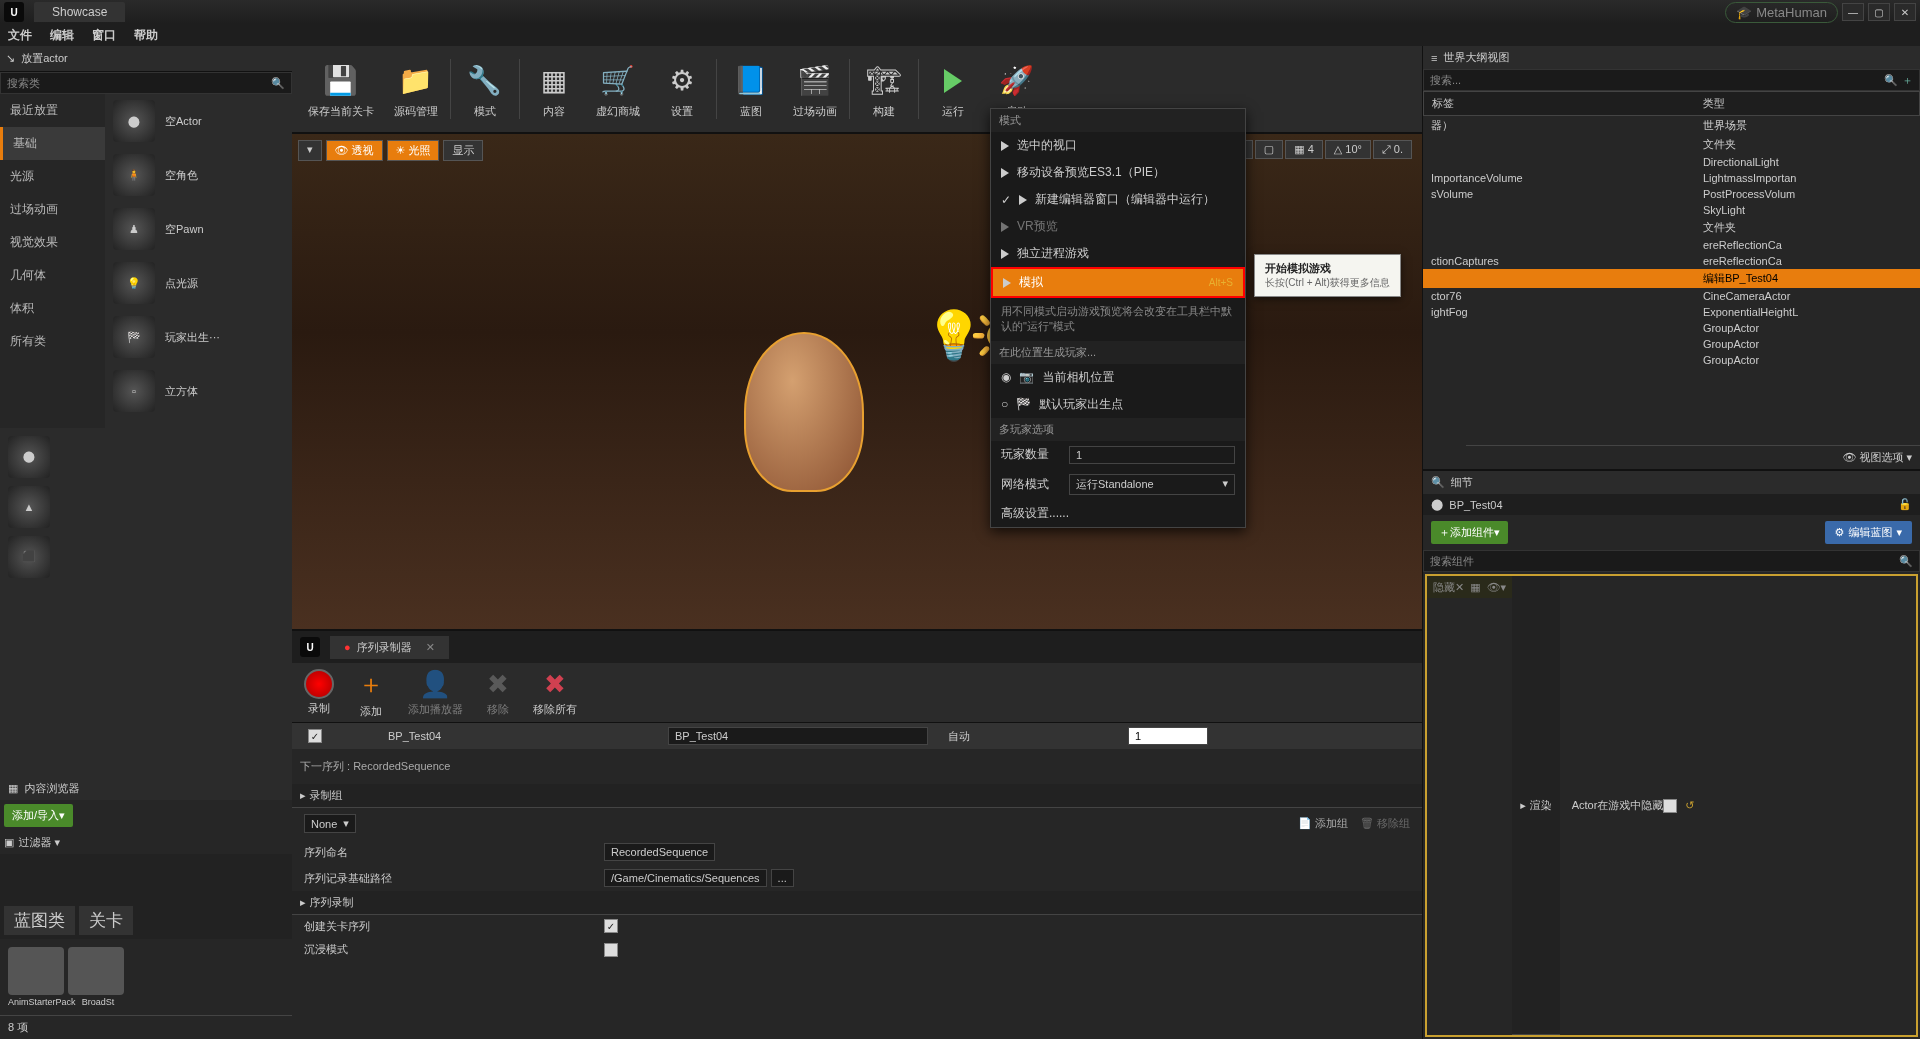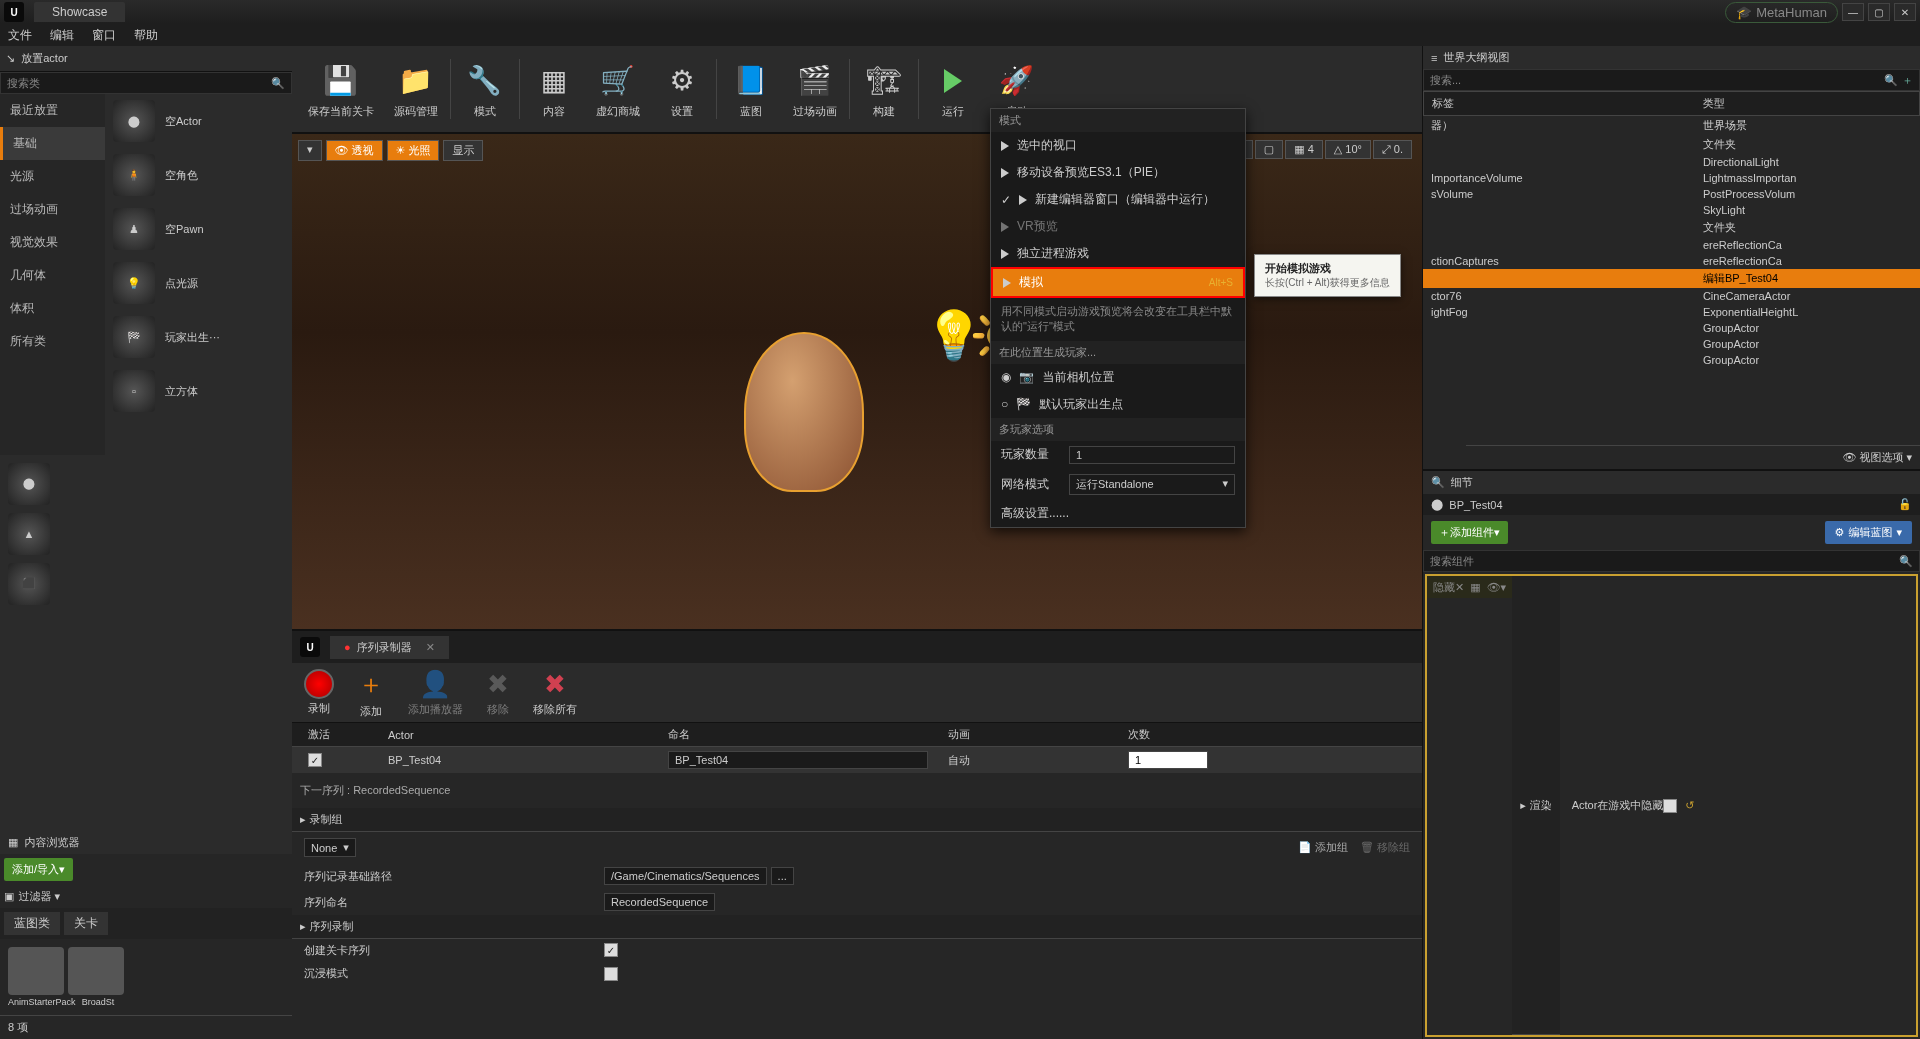--- a/index.html
+++ b/index.html
@@ -3,38 +3,38 @@
 <meta charset="utf-8">
 <style>
 * { margin: 0; padding: 0; box-sizing: border-box; font-family: "Microsoft YaHei", Arial, sans-serif; }
 body { background: #1a1a1a; color: #ccc; font-size: 11px; overflow: hidden; width: 1920px; height: 1039px; position: relative; }
 .titlebar { height: 24px; background: linear-gradient(#2a2a2a,#1e1e1e); display: flex; align-items: center; padding: 0 4px; }
 .ue-logo { width: 20px; height: 20px; background: #0a0a0a; border-radius: 3px; display: flex; align-items: center; justify-content: center; color: #fff; font-weight: bold; font-size: 10px; }
 .tab-showcase { background: #333; padding: 3px 18px; margin-left: 10px; font-size: 12px; border-radius: 2px 2px 0 0;}
 .titlebar-right { margin-left: auto; display: flex; align-items: center; gap: 4px;}
 .metahuman-badge { color: #888; font-size: 13px; padding: 2px 10px; border: 1px solid #3a5a3a; border-radius: 12px; display:flex; align-items:center; gap:4px;}
 .win-btn { width: 22px; height: 18px; background: #2a2a2a; border: 1px solid #444; color:#ccc; display:flex; align-items:center; justify-content:center; cursor:pointer; font-size:10px;}
-.menubar { height: 22px; background: #1e1e1e; display: flex; align-items: center; padding: 0 8px; gap: 18px; font-size: 12px; }
+.menubar { height: 22px; background: #1e1e1e; display: flex; align-items: center; padding: 0 8px; gap: 18px; font-size: 12px; font-weight: bold; }
 .menubar span { cursor: pointer; }
 .main { display: flex; height: calc(100% - 46px); }
 .left-col { width: 292px; display: flex; flex-direction: column; background: #262626;}
 .place-actor-header { height: 26px; background: #2b2b2b; display: flex; align-items: center; padding: 0 6px; gap: 6px; border-bottom: 1px solid #111;}
 .search-box { height: 22px; background: #1a1a1a; border: 1px solid #333; color: #888; padding: 0 6px; display: flex; align-items: center; }
 .place-cats { display: flex; flex: 1; }
 .cat-list { width: 105px; background: #262626; display: flex; flex-direction: column; }
 .cat-item { padding: 8px 10px; cursor: pointer; font-size: 12px; color:#bbb;}
 .cat-item.active { background: #3a3a3a; border-left: 3px solid #e87d0d; }
 .actor-list { flex: 1; background: #2b2b2b; }
 .actor-item { display: flex; align-items: center; gap: 10px; padding: 6px 8px; cursor: pointer; }
 .actor-icon { width: 42px; height: 42px; background: radial-gradient(#555,#222); border-radius: 4px; display:flex; align-items:center; justify-content:center; }
 .content-browser { margin-top: auto; background: #262626; }
 .cb-header { background: #2b2b2b; padding: 4px 8px; display: flex; align-items: center; gap: 6px;}
 .green-btn { background: #4a8a2a; color: #fff; padding: 4px 8px; border-radius: 2px; cursor: pointer; display:flex; align-items:center;}
 .cb-tabs { display: flex; gap: 4px; padding: 4px; background: #222;}
-.cb-tab { background: #333; padding: 3px 10px; cursor: pointer; font-size:12px;}
+.cb-tab { background: #333; padding: 3px 10px; cursor: pointer; font-size:17px;margin-top:48px;}
 .cb-items { display: flex; padding: 8px; }
 .cb-folder { width: 60px; text-align: center; }
 .cb-folder-icon { width: 56px; height: 48px; background: #555; border-radius: 4px; margin-bottom:2px;}
 .center-col { flex: 1; display: flex; flex-direction: column; position: relative;}
 .toolbar { height: 88px; background: #2b2b2b; display: flex; align-items: center; padding: 0 8px; gap: 4px; border-bottom: 2px solid #111;}
 .tool-btn { display: flex; flex-direction: column; align-items: center; gap: 2px; padding: 4px 8px; cursor: pointer; min-width:60px;}
 .tool-icon { width: 42px; height: 42px; display:flex; align-items:center; justify-content:center; font-size:28px;}
 .tool-label { font-size: 11px; color: #ccc;}
 .viewport { flex: 1; background: #000; position: relative; overflow: hidden; min-height: 260px;}
 .viewport-img { width:100%; height:100%; background: linear-gradient(180deg,#3a2818 0%,#2a1a10 40%,#4a3020 100%); position:relative;}
@@ -285,51 +285,44 @@
           </div>
         <div class="seq-tool" style="opacity:0.5">
             <div style="font-size:26px;color:#888">✖</div>
             <span>移除</span>
           </div>
         <div class="seq-tool">
             <div style="font-size:26px;color:#d04050">✖</div>
             <span>移除所有</span>
           </div>
       </div>
-      <div class="seq-table-header">
-        <div class="seq-col" style="width:80px">激活</div>
-        <div class="seq-col" style="width:280px">Actor</div>
-        <div class="seq-col" style="width:280px">命名</div>
-        <div class="seq-col" style="width:180px">动画</div>
-        <div class="seq-col" style="flex:1">次数</div>
-      </div>
       <div class="seq-row">
         <div class="seq-col" style="width:80px"><span class="checkbox">✓</span></div>
         <div class="seq-col" style="width:280px">BP_Test04</div>
         <div class="seq-col" style="width:280px"><input class="input-field" style="width: 260px;" value="BP_Test04"></div>
         <div class="seq-col" style="width:180px">自动</div>
         <div class="seq-col" style="flex:1"><input class="input-field" style="width: 80px; background: rgb(255, 255, 255); color: rgb(0, 0, 0);" value="1"></div>
       </div>
       <div style="padding:10px 8px; color:#aaa">下一序列 : RecordedSequence</div>
       <div class="section-header">▸ <span>录制组</span></div>
       <div style="padding:6px 12px; display:flex; align-items:center; gap:12px;">
         <div class="input-field" style="display:flex;align-items:center;gap:6px"><span>None</span> ▾</div>
         <div style="margin-left:auto; display:flex; gap:12px; color:#aaa">
           <span>📄 <span>添加组</span></span>
           <span style="opacity:0.5">🗑 <span>移除组</span></span>
         </div>
       </div>
       <div style="padding:4px 12px; display:flex; align-items:center;">
+        <span style="width:300px">序列命名</span>
+        <div class="input-field">RecordedSequence</div>
+      </div>
+      <div style="padding:4px 12px; display:flex; align-items:center;">
         <span style="width:300px">序列记录基础路径</span>
         <div class="input-field">/Game/Cinematics/Sequences</div>
         <div class="input-field" style="margin-left:4px">...</div>
-      </div>
-      <div style="padding:4px 12px; display:flex; align-items:center;">
-        <span style="width:300px">序列命名</span>
-        <div class="input-field">RecordedSequence</div>
       </div>
       <div class="section-header">▸ <span>序列录制</span></div>
       <div style="padding:4px 12px; display:flex; ">
         <span style="width:300px">创建关卡序列</span>
         <span class="checkbox">✓</span>
       </div>
       <div style="padding:4px 12px; display:flex; align-items:center;">
         <span style="width:300px">沉浸模式</span>
         <span class="checkbox"></span>
       </div>

